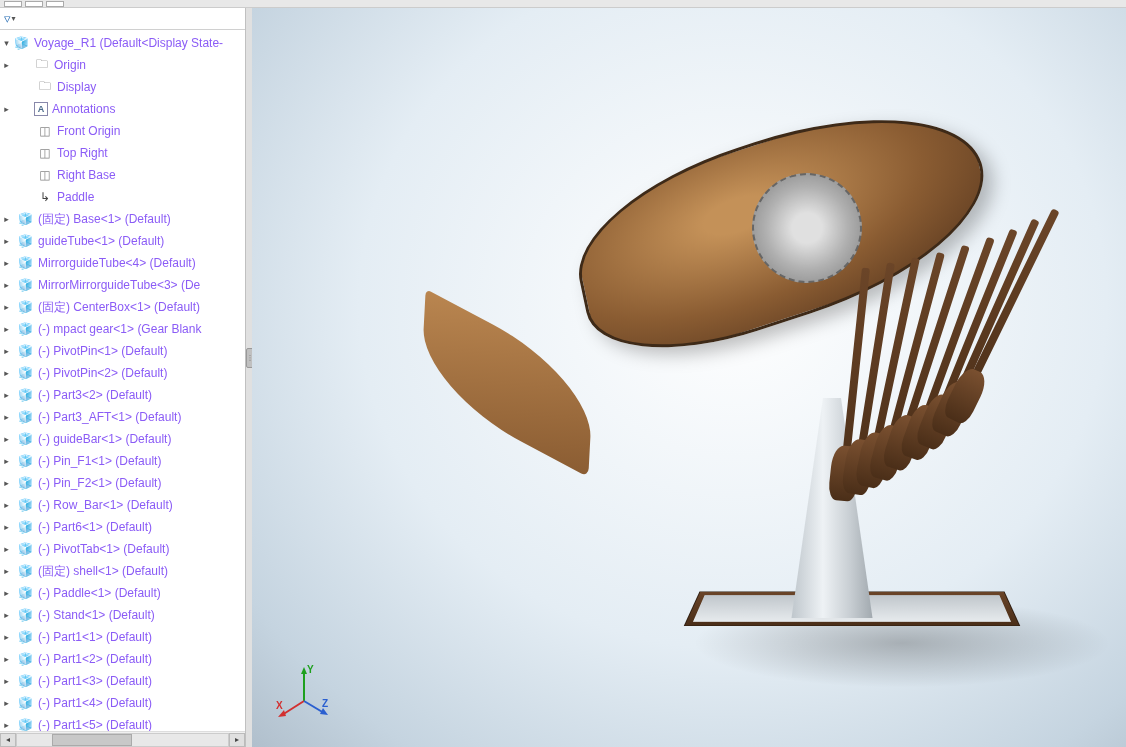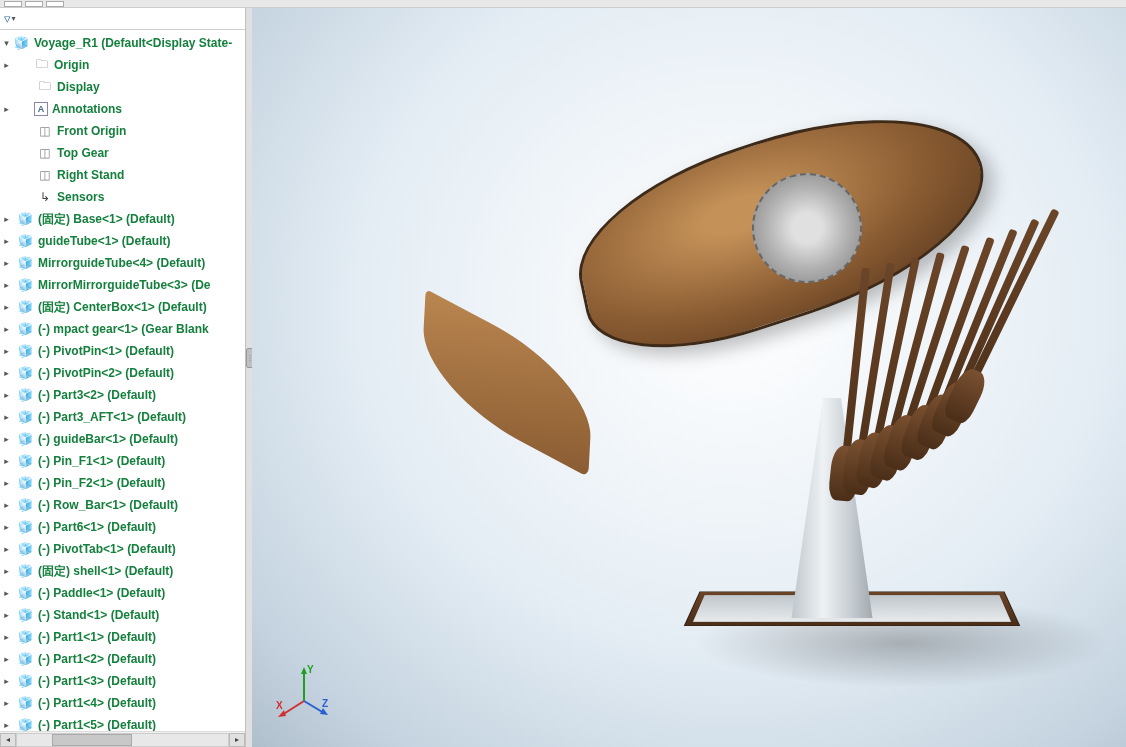--- a/index.html
+++ b/index.html
@@ -21,21 +21,21 @@
 .expander { width: 9px; height: 9px; display: inline-flex; align-items: center; justify-content: center; margin-right: 3px; font-size: 9px; color: #555; }
 .expander.empty { width: 12px; }
 .indent { display: inline-block; }
 .icon { width: 16px; height: 16px; display: inline-flex; align-items: center; justify-content: center; margin-right: 4px; font-size: 12px; }
 .icon-asm { color: #d4a017; }
 .icon-folder { color: #6a6a6a; }
 .icon-anno { color: #4a6a8a; border: 1px solid #88a; width: 14px; height: 14px; font-size: 9px; font-weight: bold; }
 .icon-plane { color: #888; }
 .icon-origin { color: #444; }
 .icon-part { color: #d4a017; }
-.label { color: #15803d; font-weight: bold; }
+.label { color: #8b5cf6; }
 
 .scroll-h { height: 16px; background: #f0f0f0; border-top: 1px solid #ddd; display: flex; align-items: center; }
 .scroll-h .arrow { width: 16px; height: 14px; background: #e0e0e0; border: 1px solid #bbb; display: flex; align-items: center; justify-content: center; font-size: 8px; color: #444; }
 .scroll-h .track { flex: 1; height: 14px; background: #e8e8e8; border: 1px solid #ccc; position: relative; }
 .scroll-h .thumb { position: absolute; left: 35px; width: 80px; height: 12px; background: #c8c8c8; border: 1px solid #aaa; }
 
 .splitter { width: 6px; background: #e0e0e0; position: relative; }
 .splitter .handle { position: absolute; left: 0; top: 340px; width: 8px; height: 20px; background: #c0c0c0; border: 1px solid #999; border-radius: 2px; display:flex; align-items:center; justify-content:center; font-size:7px; color:#666; }
 
 .viewport { flex: 1; position: relative; background: radial-gradient(ellipse at 55% 40%, #ffffff 0%, #e4edf4 55%, #c5d4e0 85%, #b0bfcc 100%); overflow: hidden; }
@@ -137,33 +137,33 @@
         <div class="tree-row">
           <span class="expander empty"></span>
           <span class="indent" style="width: 20px;"></span>
           <span class="icon icon-plane">◫</span>
           <span class="label">Front Origin</span>
         </div>
         <div class="tree-row">
           <span class="expander empty"></span>
           <span class="indent" style="width: 20px;"></span>
           <span class="icon icon-plane">◫</span>
-          <span class="label">Top Gear</span>
+          <span class="label">Top Right</span>
         </div>
         <div class="tree-row">
           <span class="expander empty"></span>
           <span class="indent" style="width: 20px;"></span>
           <span class="icon icon-plane">◫</span>
-          <span class="label">Right Stand</span>
+          <span class="label">Right Base</span>
         </div>
         <div class="tree-row">
           <span class="expander empty"></span>
           <span class="indent" style="width: 20px;"></span>
           <span class="icon icon-origin">↳</span>
-          <span class="label">Sensors</span>
+          <span class="label">Paddle</span>
         </div>
         <div class="tree-row">
           <span class="expander">▸</span>
           <span class="indent" style="width: 4px;"></span>
           <span class="icon icon-part">🧊</span>
           <span class="label">(固定) Base&lt;1&gt; (Default)</span>
         </div>
         <div class="tree-row">
           <span class="expander">▸</span>
           <span class="indent" style="width: 4px;"></span>

